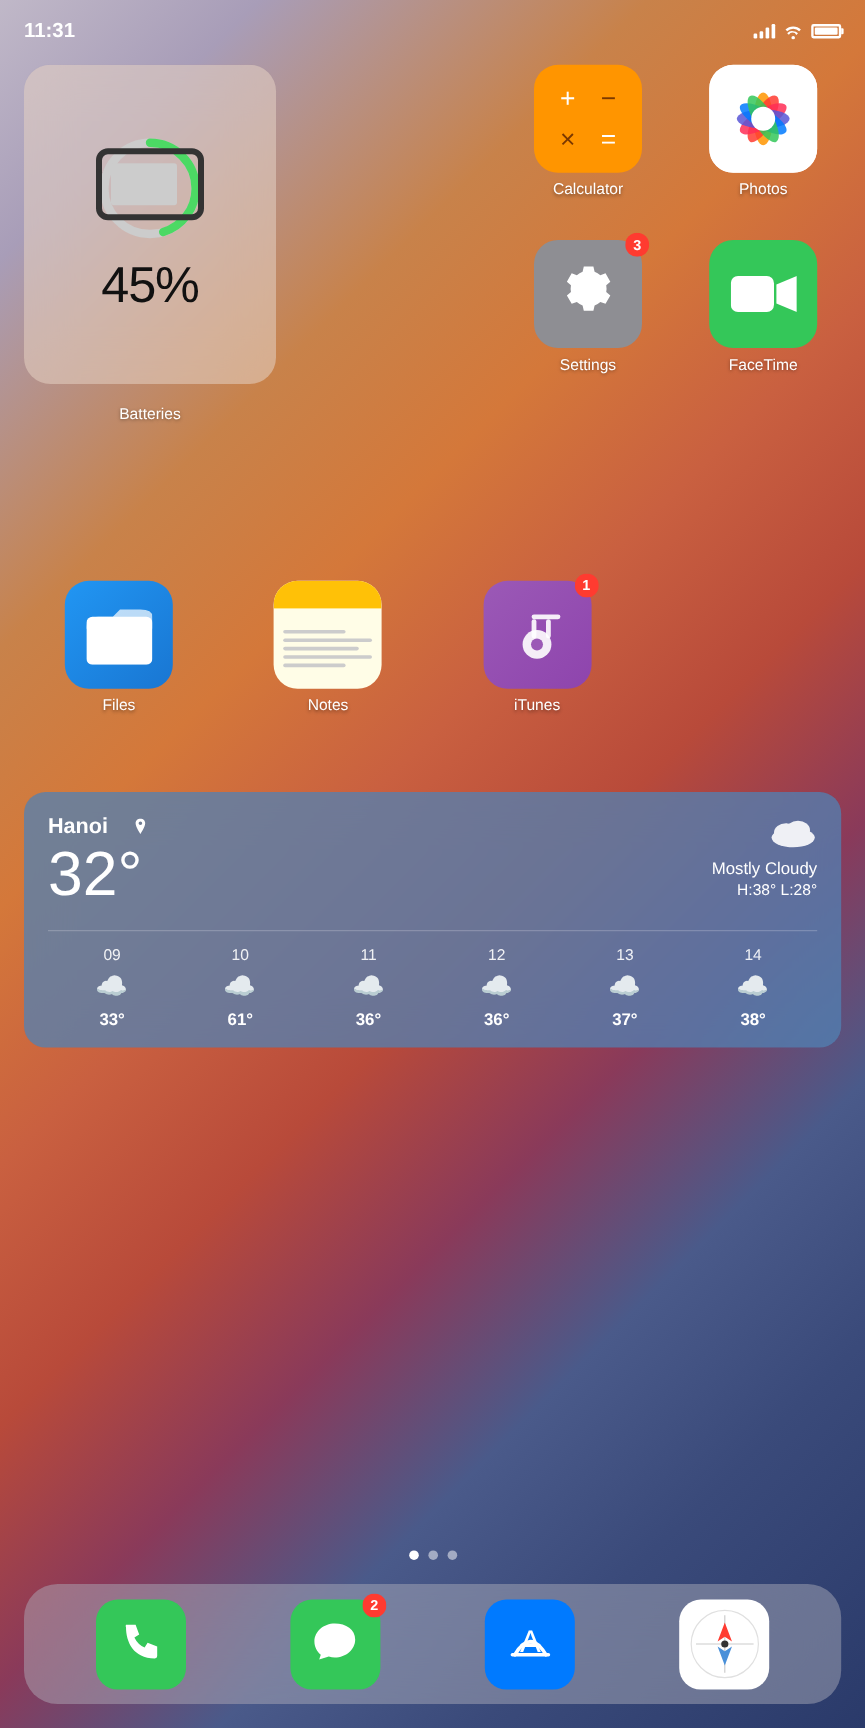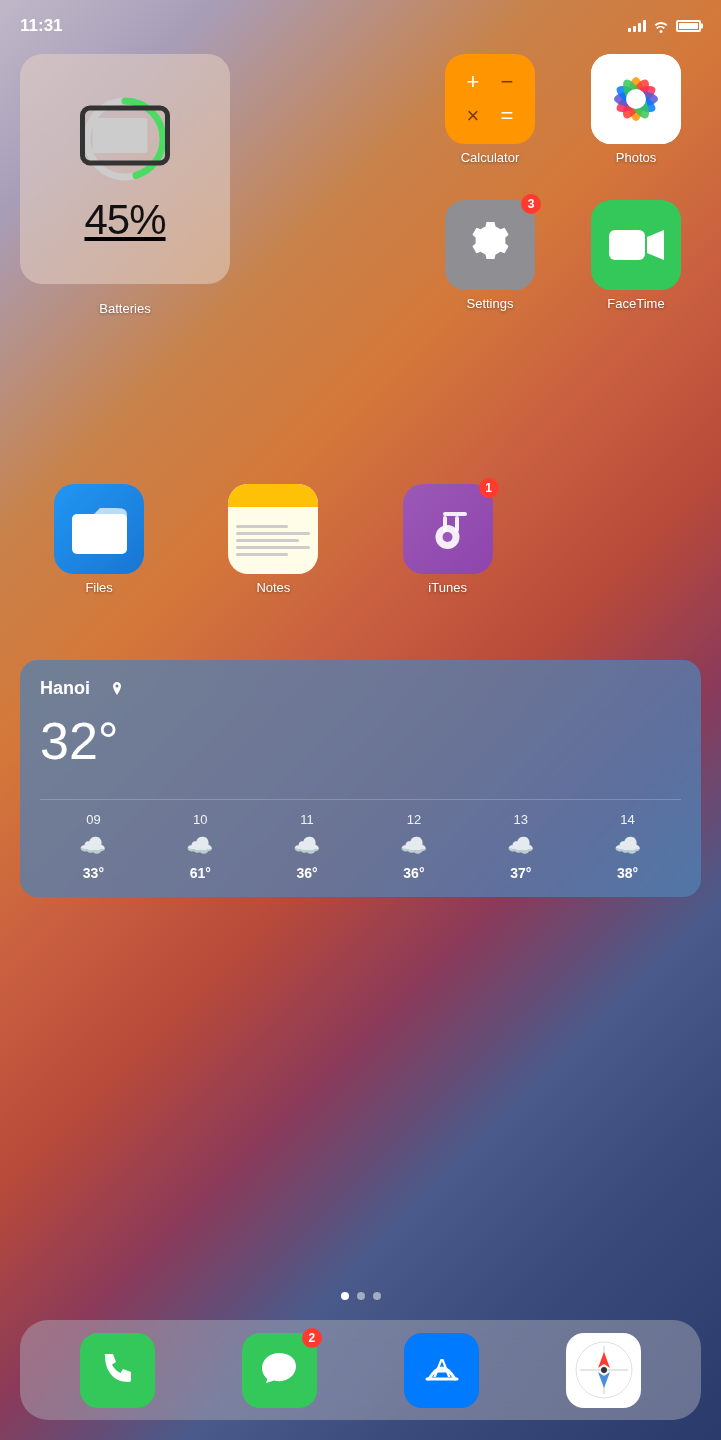--- a/index.html
+++ b/index.html
@@ -88,30 +88,29 @@
       top: 50%;
       transform: translateY(-50%);
     }
 
     
     #battery-widget {
       position: absolute;
       top: 54px;
       left: 20px;
       width: 210px;
-      height: 230px;
+      height: 266px;
       background: rgba(230, 210, 195, 0.55);
       border-radius: 22px;
       backdrop-filter: blur(20px);
       display: flex;
       flex-direction: column;
       align-items: center;
       justify-content: center;
       padding: 20px;
-      text-decoration: underline;
     }
     .battery-ring {
       width: 90px;
       height: 90px;
       position: relative;
       margin-bottom: 12px;
     }
     .battery-ring svg {
       width: 90px;
       height: 90px;
@@ -330,21 +329,21 @@
       font-size: 18px;
       font-weight: 600;
       display: flex;
       align-items: center;
       gap: 20px;
     }
     .weather-temp-main {
       font-size: 52px;
       font-weight: 200;
       line-height: 1;
-      margin: 16px 0;
+      margin: 4px 0;
     }
     .weather-condition {
       text-align: right;
       font-size: 14px;
       line-height: 1.4;
     }
     .weather-forecast {
       display: grid;
       grid-template-columns: repeat(6, 1fr);
       margin-top: 16px;
@@ -627,20 +626,32 @@
   <div class="weather-header">
     <div>
       <div class="weather-city">
         <span>Hanoi</span>
         <svg width="14" height="14" viewBox="0 0 14 14" fill="white">
           <path d="M7 0C4.8 0 3 1.8 3 4c0 3 4 9 4 9s4-6 4-9c0-2.2-1.8-4-4-4zm0 5.5a1.5 1.5 0 110-3 1.5 1.5 0 010 3z"></path>
         </svg>
       </div>
       <div class="weather-temp-main">32°</div>
     </div>
+    <div class="weather-condition">
+      <svg width="40" height="30" viewBox="0 0 40 30" fill="white" opacity="0.9">
+        <ellipse cx="20" cy="20" rx="18" ry="8"></ellipse>
+        <ellipse cx="14" cy="16" rx="10" ry="8"></ellipse>
+        <ellipse cx="24" cy="14" rx="10" ry="8"></ellipse>
+      </svg>
+      <div style="font-size:14px;">Mostly Cloudy</div>
+      <div style="font-size:13px;">
+        <span>H:38°</span>
+        <span>L:28°</span>
+      </div>
+    </div>
   </div>
   <div class="weather-forecast" id="forecast-container">
   <div class="forecast-item">
       <span class="forecast-hour">09</span>
       <span class="forecast-cloud">☁️</span>
       <span class="forecast-temp">33°</span>
     </div>
       <div class="forecast-item">
       <span class="forecast-hour">10</span>
       <span class="forecast-cloud">☁️</span>

